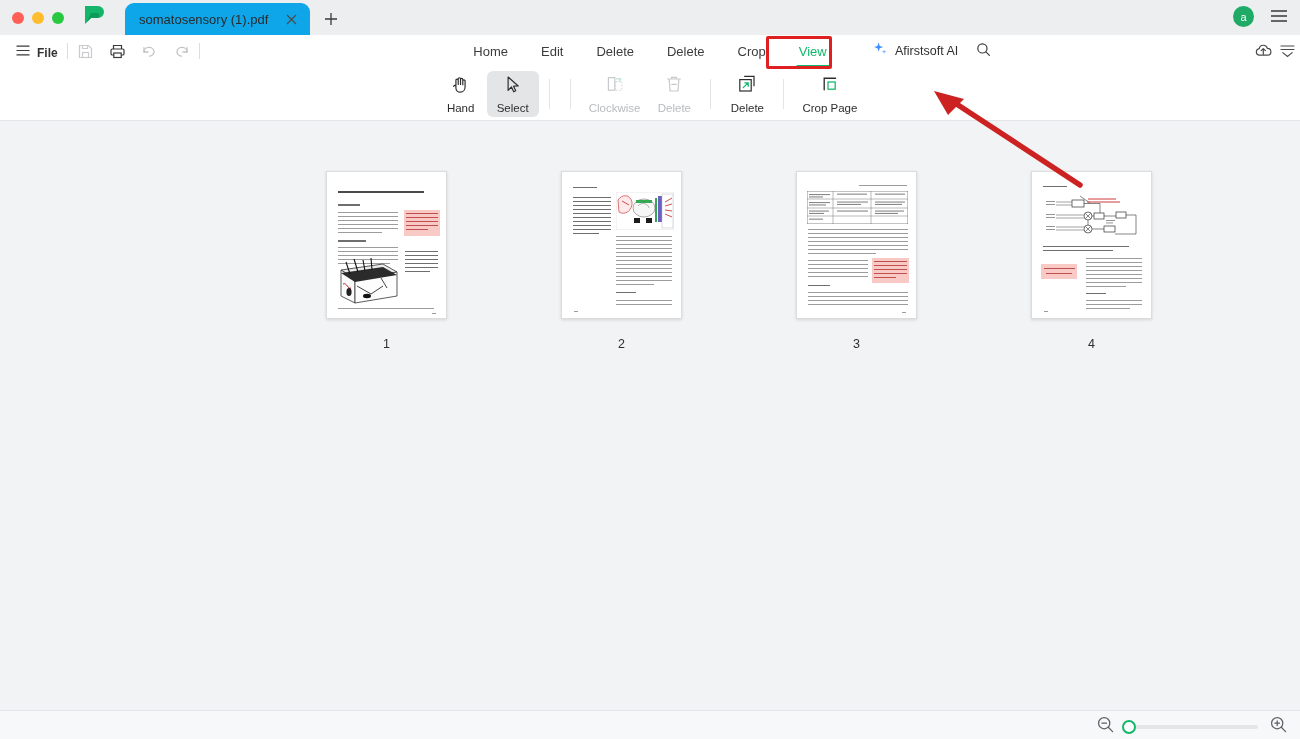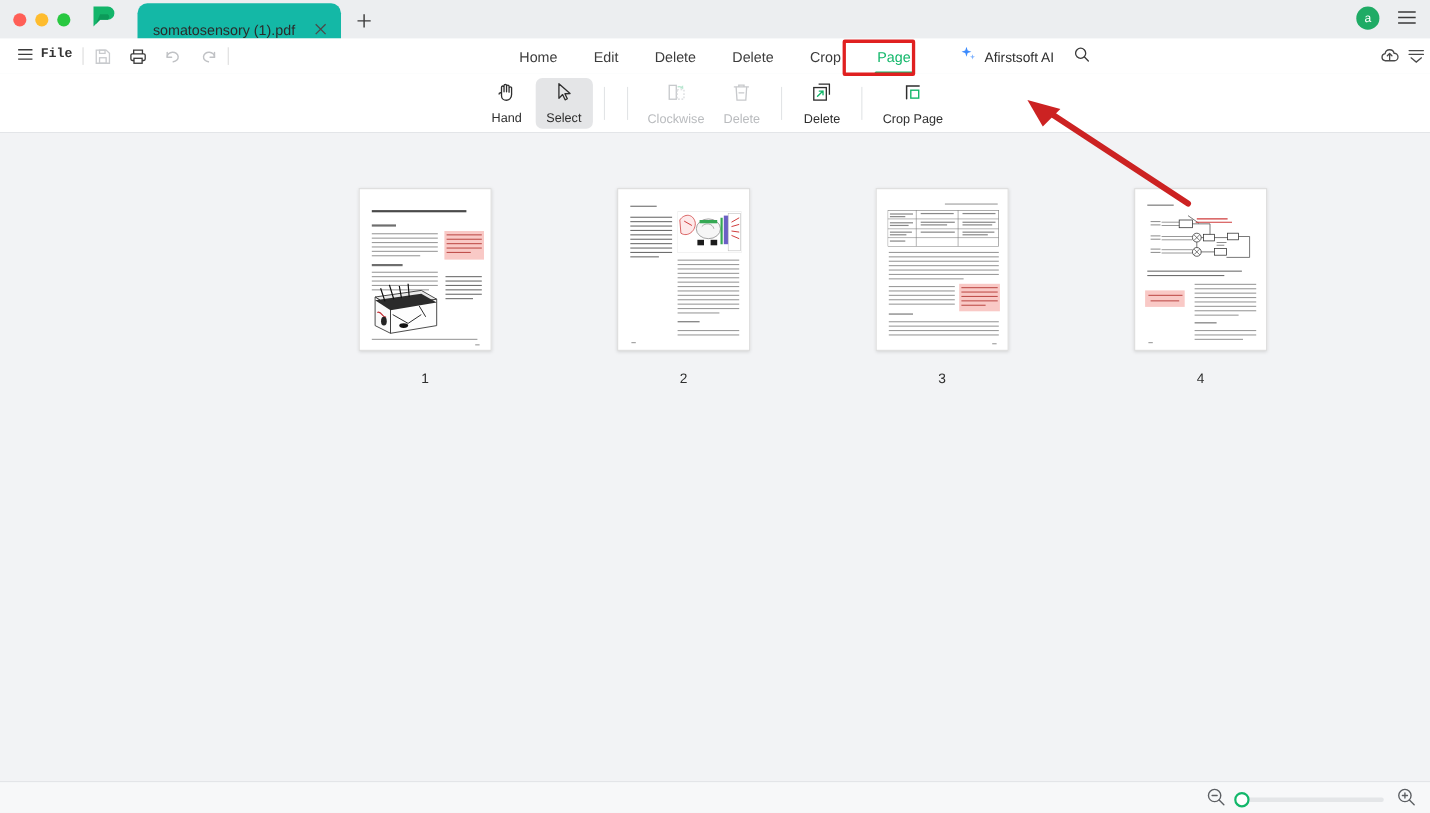--- a/index.html
+++ b/index.html
@@ -18,41 +18,41 @@
     display:flex; align-items:flex-end;
   }
   .traffic { display:flex; align-items:center; gap:8px; padding:0 0 11px 12px; }
   .dot { width:12px; height:12px; border-radius:50%; }
   .dot.red{background:#ff5f57;} .dot.yellow{background:#febc2e;} .dot.green{background:#28c840;}
 
   .applogo { margin:0 0 8px 17px; width:24px; height:24px; }
 
   .tab {
     position:absolute; left:125px; top:3px; width:185px; height:32px;
-    background:#14b8a6; border-radius:9px 9px 0 0;
-    display:flex; align-items:flex-end; padding:0 10px 0 14px;
+    background:#0ea5e9; border-radius:9px 9px 0 0;
+    display:flex; align-items:center; padding:0 10px 0 14px;
   }
   .tab-title { font-size:13px; color:#2b2b2b; flex:1; white-space:nowrap; overflow:hidden; }
   .tab-close { width:18px; height:18px; display:flex; align-items:center; justify-content:center; color:#555; }
   .tab-new {
     position:absolute; left:320px; top:8px; width:22px; height:22px;
     display:flex; align-items:center; justify-content:center; color:#444;
   }
   .avatar {
     position:absolute; right:46px; top:6px; width:21px; height:21px; border-radius:50%;
     background:#1fab65; color:#fff; font-size:11px; display:flex; align-items:center; justify-content:center;
   }
   .hamburger-right { position:absolute; right:12px; top:9px; width:18px; height:14px; }
 
   
   .menurow {
     position:absolute; left:0; top:35px; width:1300px; height:32px;
     background:#ffffff; display:flex; align-items:center;
   }
-  .file-group { display:flex; align-items:flex-start; gap:7px; margin-left:16px;font-family:Liberation Mono, monospace; }
+  .file-group { display:flex; align-items:flex-end; gap:7px; margin-left:16px; }
   .file-label { font-size:12px; color:#333; font-weight:bold; }
   .vsep { width:1px; height:16px; background:#dcdcdc; margin:0 9px; }
   .mini-ico { width:17px; height:17px; display:inline-block; }
 
   .menu-tabs {
     position:absolute; left:0; top:0; width:1300px; height:32px;
     display:flex; align-items:center; justify-content:center; gap:33px;
     pointer-events:none;
   }
   .mtab { font-size:13px; color:#3c3c3c; position:relative; pointer-events:auto; white-space:nowrap;}
@@ -209,21 +209,21 @@
       </svg>
     </span>
     <div class="vsep"></div>
 
     <div class="menu-tabs">
       <div class="mtab">Home</div>
       <div class="mtab">Edit</div>
       <div class="mtab">Delete</div>
       <div class="mtab">Delete</div>
       <div class="mtab">Crop</div>
-      <div class="mtab active">Page</div>
+      <div class="mtab active">View</div>
     </div>
 
     <div class="ai-group">
       <span>
         <svg width="16" height="16" viewBox="0 0 16 16">
           <path d="M6.6 1.6 L7.7 5.0 L11.1 6.1 L7.7 7.2 L6.6 10.6 L5.5 7.2 L2.1 6.1 L5.5 5.0 Z" fill="#3d8bfd"></path>
           <path d="M12.1 8.4 L12.7 10.1 L14.4 10.7 L12.7 11.3 L12.1 13.0 L11.5 11.3 L9.8 10.7 L11.5 10.1 Z" fill="#7fb3ff"></path>
         </svg>
       </span>
       <span class="ai-label">Afirstsoft AI</span>

